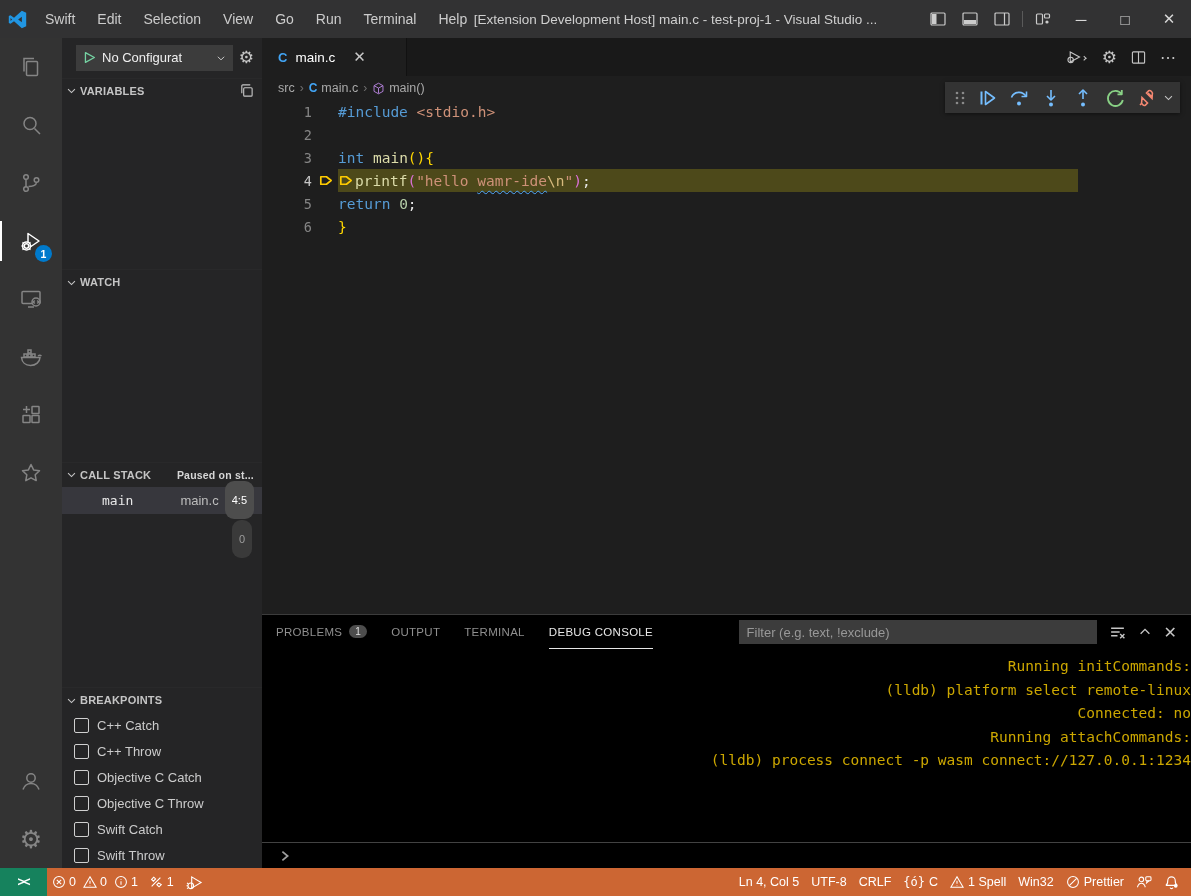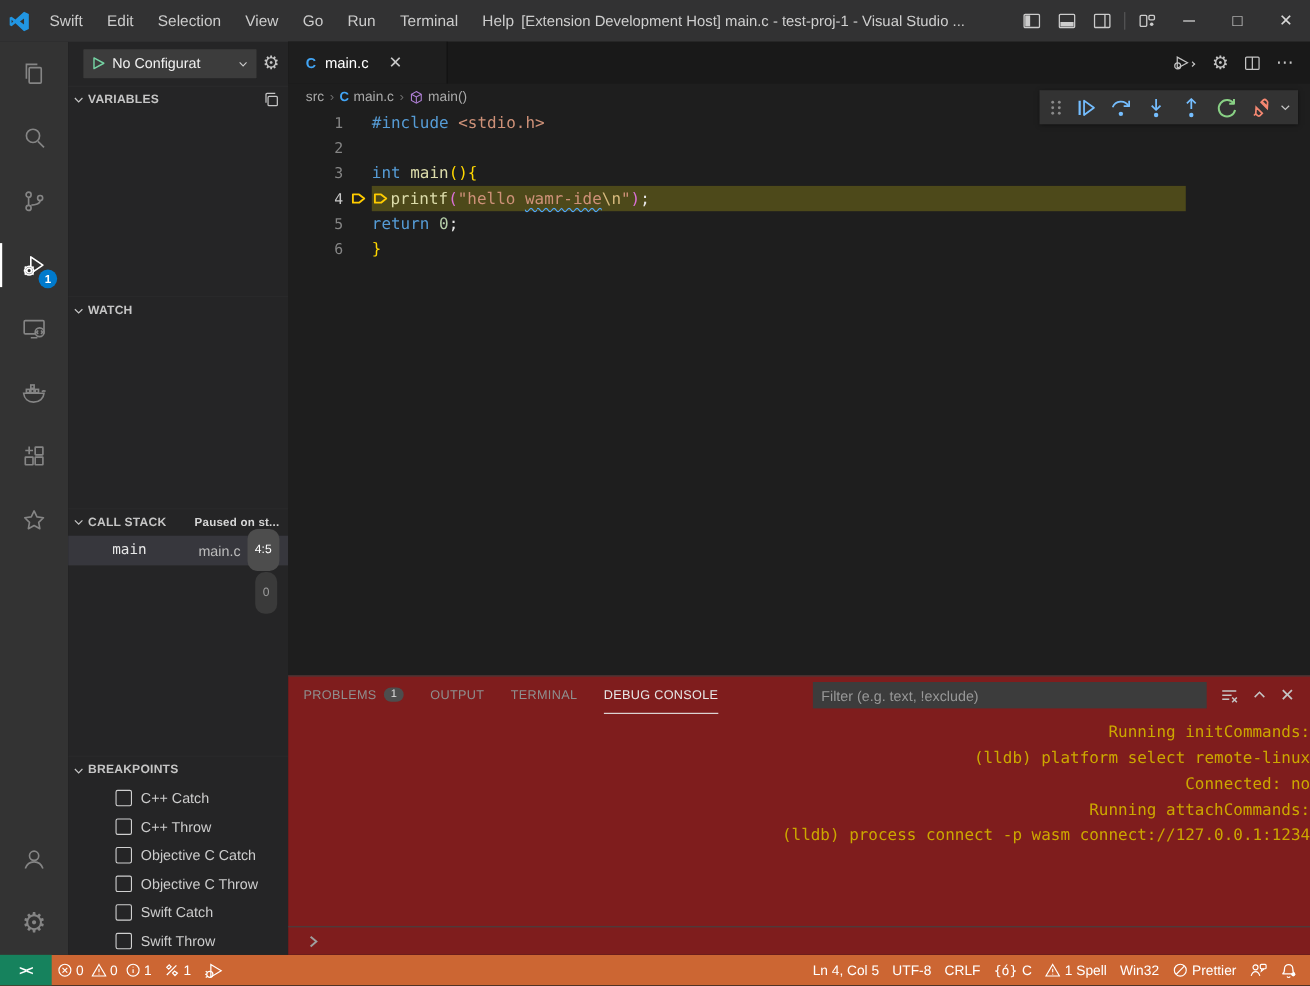--- a/index.html
+++ b/index.html
@@ -47,21 +47,21 @@
   .sec-note { margin-left:auto; font-size:10.5px; font-weight:bold; color:#d6d6d6; white-space:nowrap; }
   .tree-row { height:26px; display:flex; align-items:center; padding-left:20px; gap:4px; color:#cccccc; cursor:pointer; }
   .tree-row.selected { background:#094771; outline:1px solid #007fd4; outline-offset:-1px; font-weight:bold; color:#ffffff; }
   .tree-row .chev { color:#b0b0b0; }
   .frame-row { height:27px; display:flex; align-items:center; background:#37373d; padding:0 8px 0 40px; gap:6px; }
   .frame-fn { font-family:"DejaVu Sans Mono", monospace; font-size:13px; color:#e8e8e8; }
   .frame-file { margin-left:auto; color:#bdbdbd; font-size:13px; }
   .pill { background:#4d4d4d; color:#ffffff; border-radius:9px; padding:13px 7px; font-size:11px; }
   .lone-badge { display:flex; justify-content:flex-end; padding:6px 10px; }
   .lone-badge .pill { color:#9d9d9d; background:#3a3a3a; }
-  .bp-row { height:26px; display:flex; align-items:center; padding-left:43px; gap:8px; color:#cccccc; }
+  .bp-row { height:26px; display:flex; align-items:center; padding-left:12px; gap:8px; color:#cccccc; }
   .checkbox { width:15px; height:15px; border:1.5px solid #d0d0d0; background:#252526; border-radius:2px; }
   .flex1 { flex:1; }
 
   
   .editor-col { flex:1; display:flex; flex-direction:column; min-width:0; background:#1e1e1e; }
   .tabbar { height:38px; background:#191919; display:flex; align-items:stretch; }
   .tab { background:#1e1e1e; display:flex; align-items:center; gap:8px; padding:0 12px 0 16px; min-width:145px; color:#ffffff; font-size:13.5px; border-right:1px solid #111; }
   .c-glyph { color:#42a5f5; font-weight:bold; font-size:13px; font-family:"Liberation Sans", sans-serif; }
   .tab-close { color:#c9c9c9; font-size:15px; margin-left:10px; cursor:pointer; }
   .editor-actions { margin-left:auto; display:flex; align-items:center; gap:14px; padding-right:14px; color:#c5c5c5; }
@@ -76,21 +76,21 @@
   .line-highlight { position:absolute; left:76px; width:740px; top:0; bottom:0; background:#4d491a; z-index:0; }
   .current-num { color:#c6c6c6; }
   .squiggle { text-decoration:underline; text-decoration-style:wavy; text-decoration-color:#4fa9ff; text-decoration-thickness:1px; text-underline-offset:4px;text-align:right; }
   .inline-arrow { margin-right:2px; display:inline-flex; vertical-align:-2px; }
 
   .debug-toolbar { position:absolute; top:44px; right:11px; height:31px; background:#333333; box-shadow:0 1px 4px rgba(0,0,0,.5); display:flex; align-items:center; padding:0 6px; gap:4px; z-index:5; }
   .dtb-btn { width:28px; height:26px; display:flex; align-items:center; justify-content:center; cursor:pointer; border-radius:4px; }
   .gripper { color:#8a8a8a; width:18px; display:flex; align-items:center; justify-content:center; cursor:grab; }
 
   
-  .panel { height:254px; border-top:1px solid #3c3c3c; display:flex; flex-direction:column; background:#7f1d1d; }
+  .panel { height:254px; border-top:1px solid #3c3c3c; display:flex; flex-direction:column; background:#000000; }
   .panel-tabs { height:34px; display:flex; align-items:center; padding:0 14px; gap:24px; }
   .panel-tab { height:34px; display:flex; align-items:center; gap:7px; font-size:11.5px; letter-spacing:.3px; color:#8f8f8f; cursor:pointer; border-bottom:1px solid transparent; }
   .panel-tab.active { color:#e7e7e7; border-bottom:1px solid #e7e7e7; }
   .panel-tab .pill { font-size:10px; padding:1px 6px; color:#e0e0e0; }
   .panel-right { margin-left:auto; display:flex; align-items:center; gap:12px; }
   .filter-input { width:358px; height:24px; background:#3c3c3c; border:none; color:#cccccc; font-size:13px; padding:0 8px; font-family:"Liberation Sans",sans-serif; }
   .filter-input::placeholder { color:#989898; }
   .panel-icon { color:#c5c5c5; cursor:pointer; display:flex; }
   .console-body { flex:1; padding:6px 0 0 38px; font-family:"DejaVu Sans Mono","Liberation Mono",monospace; font-size:14.5px; line-height:23.5px; overflow:hidden; }
   .console-line { white-space:pre;text-align:right; }

